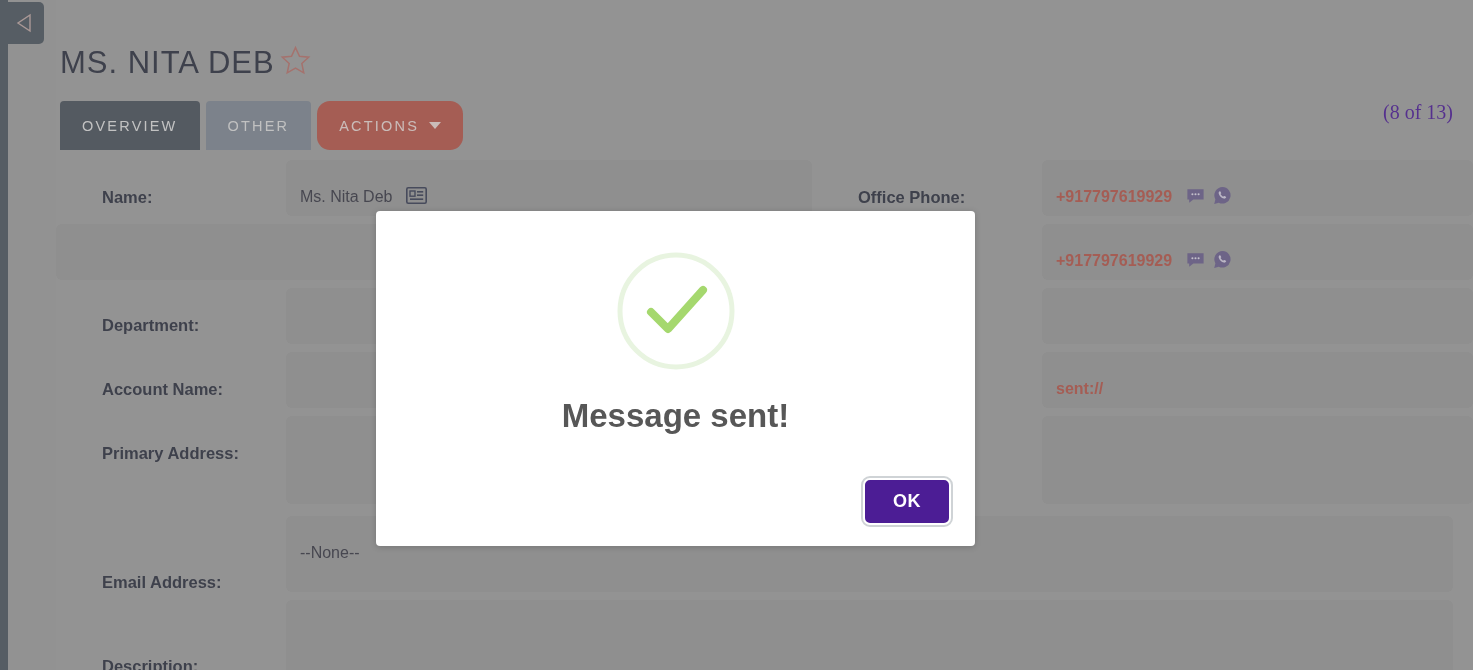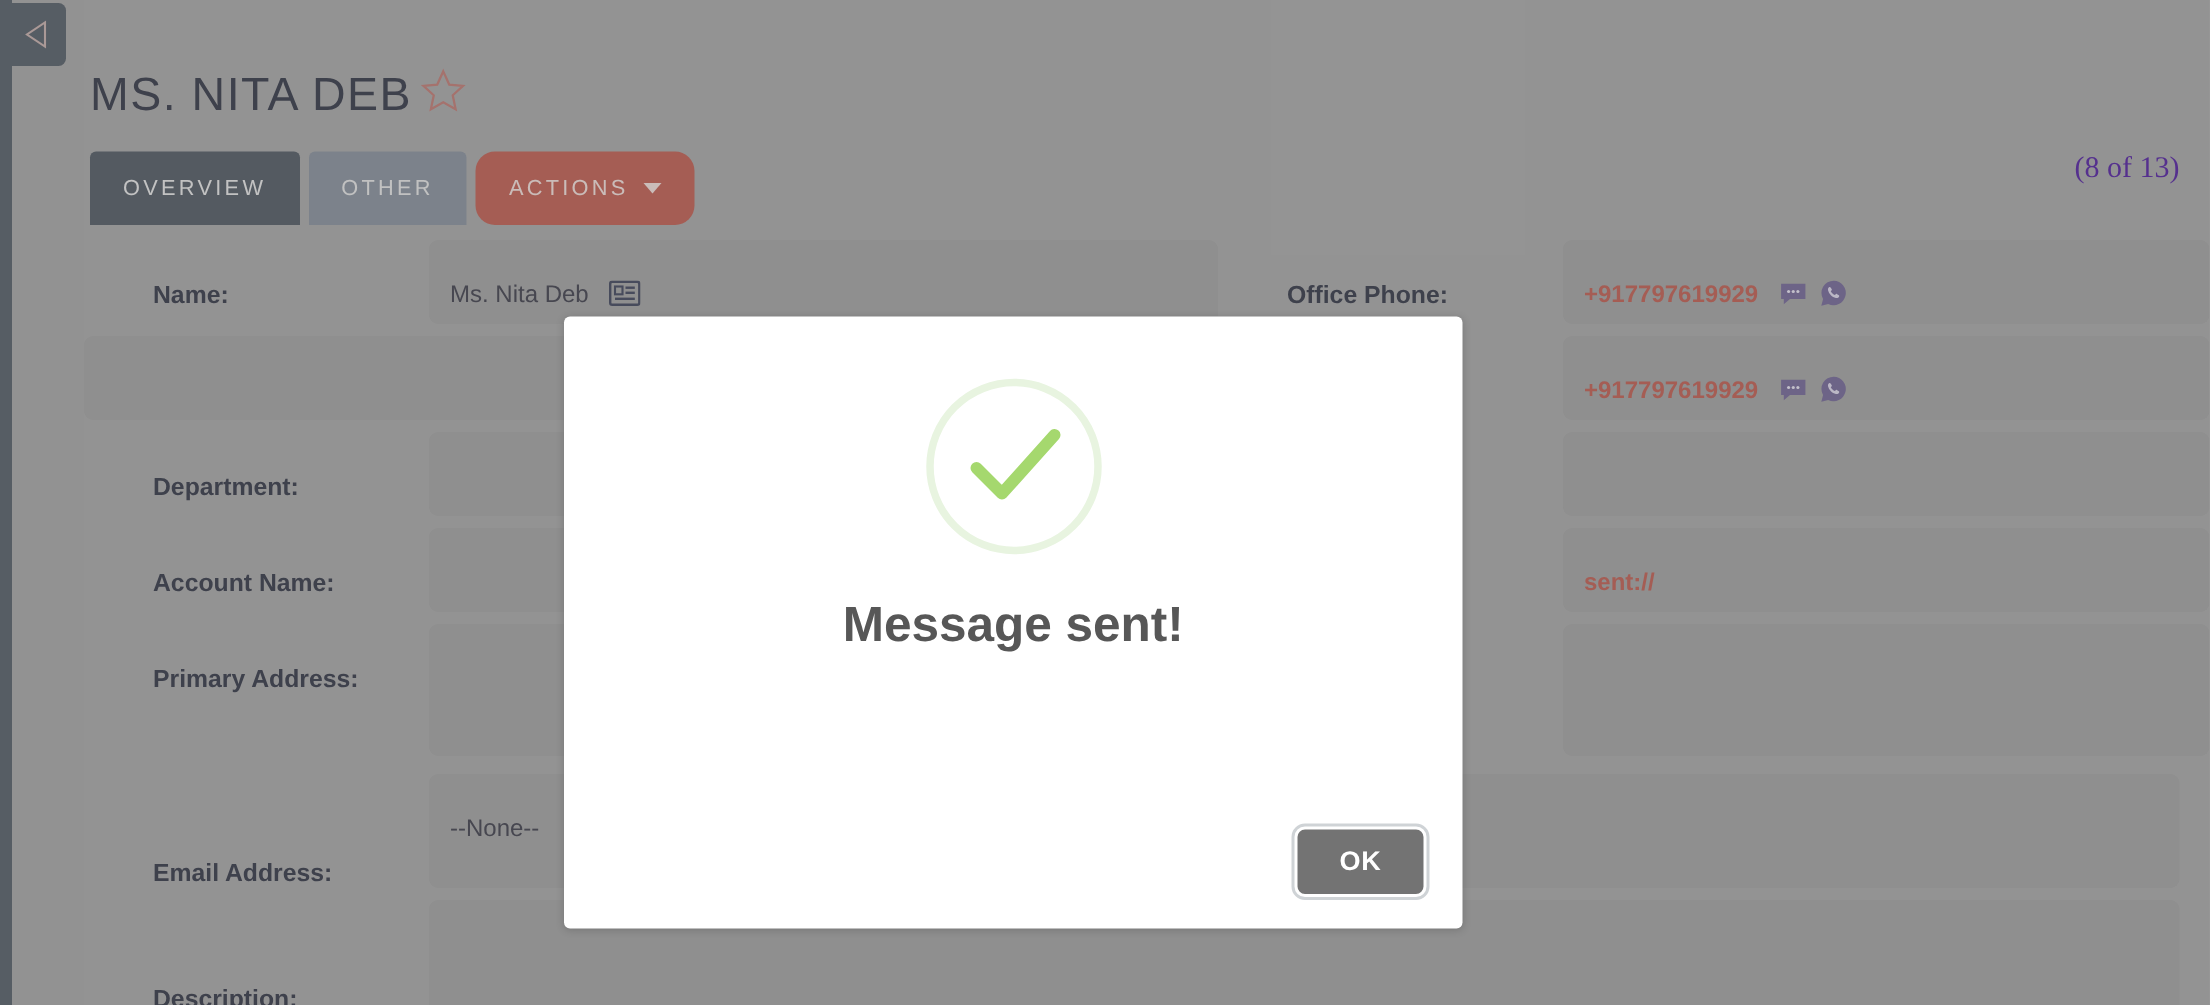--- a/index.html
+++ b/index.html
@@ -192,21 +192,21 @@
   
   .modal-backdrop {
     position: absolute;
     inset: 0;
     background: rgba(120,120,120,0.22);
   }
   .modal {
     position: absolute;
     left: 376px; top: 211px;
     width: 599px;
-    height: 408px;
+    height: 335px;
     background: #ffffff;
     border-radius: 4px;
     box-shadow: 0 1px 6px rgba(0,0,0,0.18);
     padding-left: 21px;
   }
   .modal-check {
     position: absolute;
     left: 50%;
     top: 39px;
     transform: translateX(-50%);
@@ -220,21 +220,21 @@
     font-weight: bold;
     color: #575757;
   }
   .modal-ok {
     position: absolute;
     right: 24px;
     bottom: 21px;
     width: 88px;
     height: 47px;
     border-radius: 7px;
-    background: #737373;
+    background: #4c1d95;
     border: 2px solid #ffffff;
     outline: 2px solid #cfd3d6;
     color: #ffffff;
     font-size: 18px;
     font-weight: bold;
     letter-spacing: 0.5px;
     display: flex;
     align-items: center;
     justify-content: center;
     cursor: pointer;

